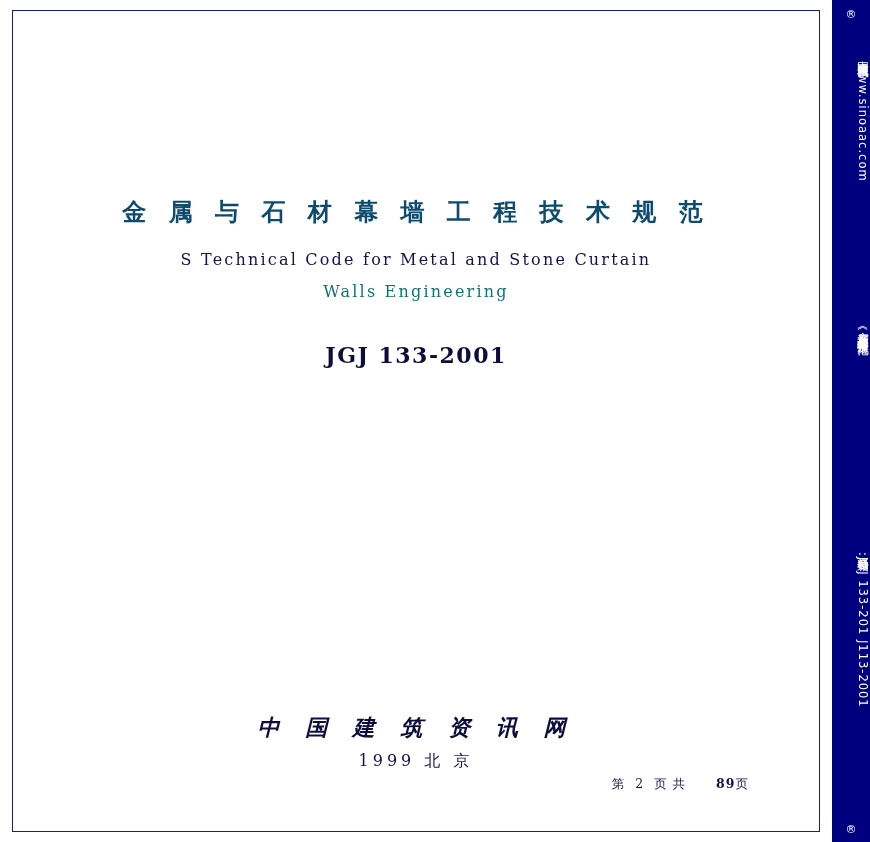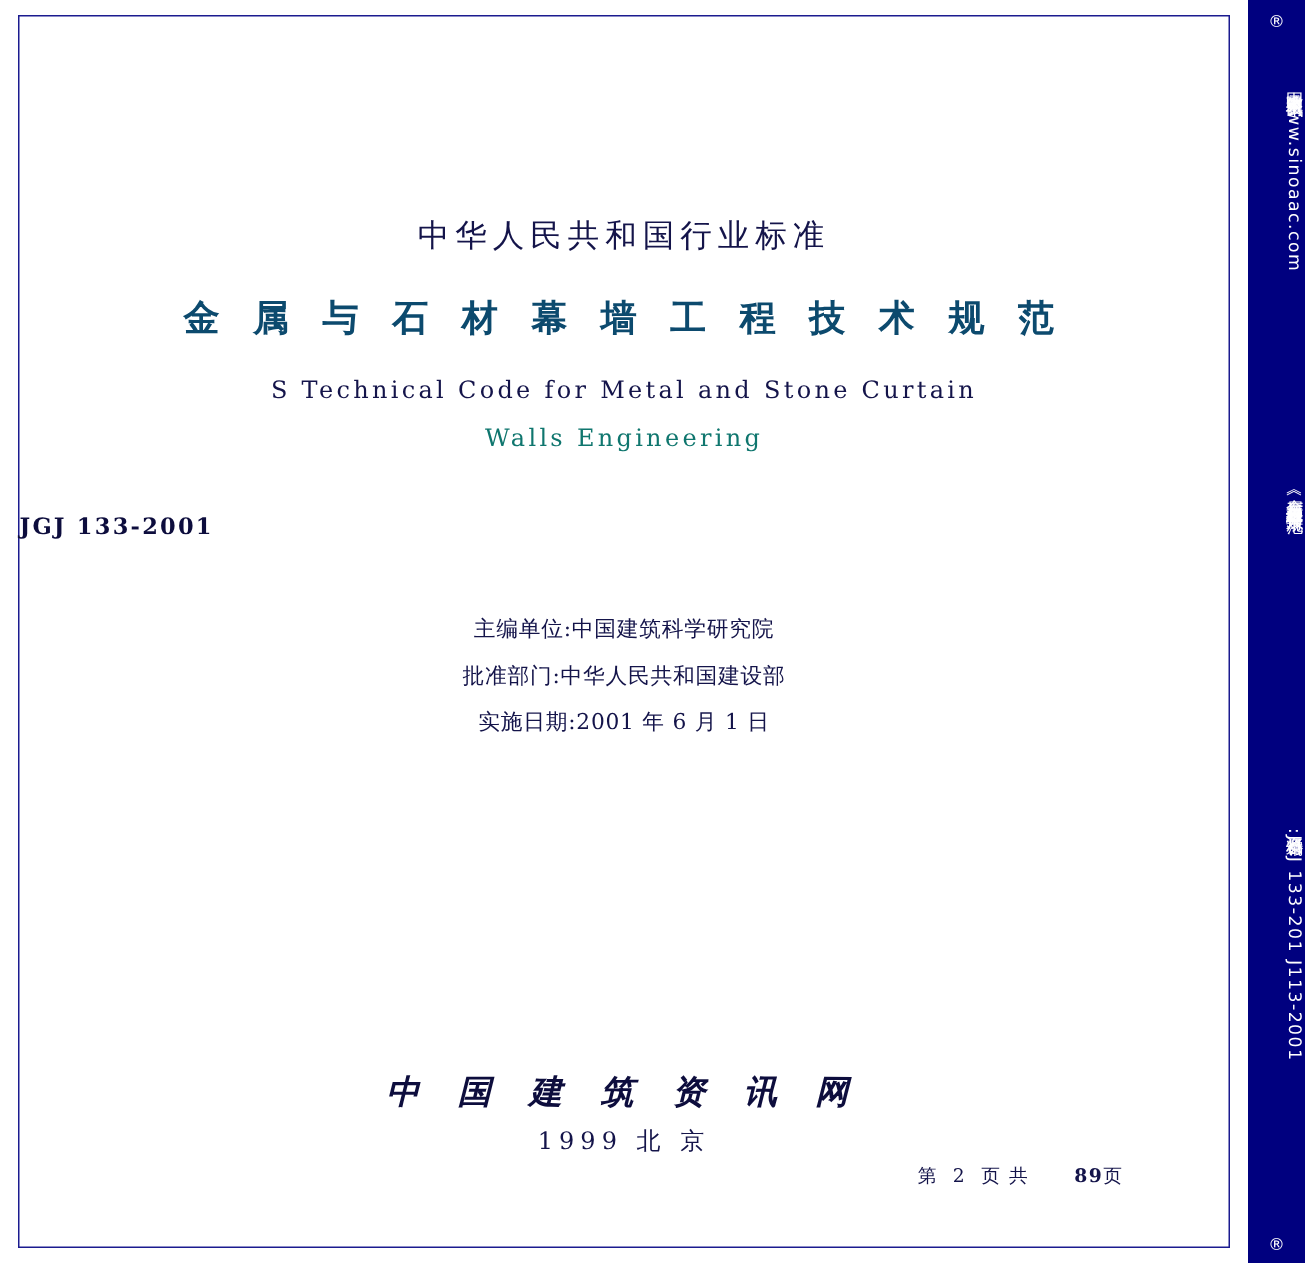--- a/index.html
+++ b/index.html
@@ -90,21 +90,22 @@
     letter-spacing: 2.2px;
     color: #0f766e;
     font-family: "DejaVu Serif", "Liberation Serif", serif;
   }
 
   .code-no {
     position: absolute;
     top: 331px;
     left: 0;
     right: 0;
-    font-size: 15px;
+    text-align: center;
+    font-size: 22px;
     font-weight: bold;
     letter-spacing: 1.5px;
     color: #0d0d3d;
     font-family: "DejaVu Serif", "Liberation Serif", serif;
   }
 
   .meta {
     position: absolute;
     top: 394px;
     left: 0;
@@ -200,35 +201,29 @@
   .v2 { top: 322px; }
   .v3 { top: 548px; }
 </style>
 </head>
 <body>
 
 <div class="page">
   <div class="page-inner">
     <div class="content">
 
-      <div class="title-cn">中华人民共和国行业标准</div>
 
       <div class="title-main">金 属 与 石 材 幕 墙 工 程 技 术 规 范</div>
 
       <div class="title-en-1">S Technical Code for Metal and Stone Curtain</div>
 
       <div class="title-en-2">Walls Engineering</div>
 
       <div class="code-no">JGJ 133-2001</div>
 
-      <div class="meta">
-        <div class="meta-line">主编单位:中国建筑科学研究院</div>
-        <div class="meta-line">批准部门:中华人民共和国建设部</div>
-        <div class="meta-line">实施日期:2001  年  6  月  1  日</div>
-      </div>
 
       <div class="publisher">中 国 建 筑 资 讯 网</div>
 
       <div class="publisher-sub">1999   北   京</div>
 
       <div class="footer">
         <span>第</span>
         &nbsp;<span>2</span>&nbsp;
         <span>页 共</span>
         <b>89</b><span>页</span>

